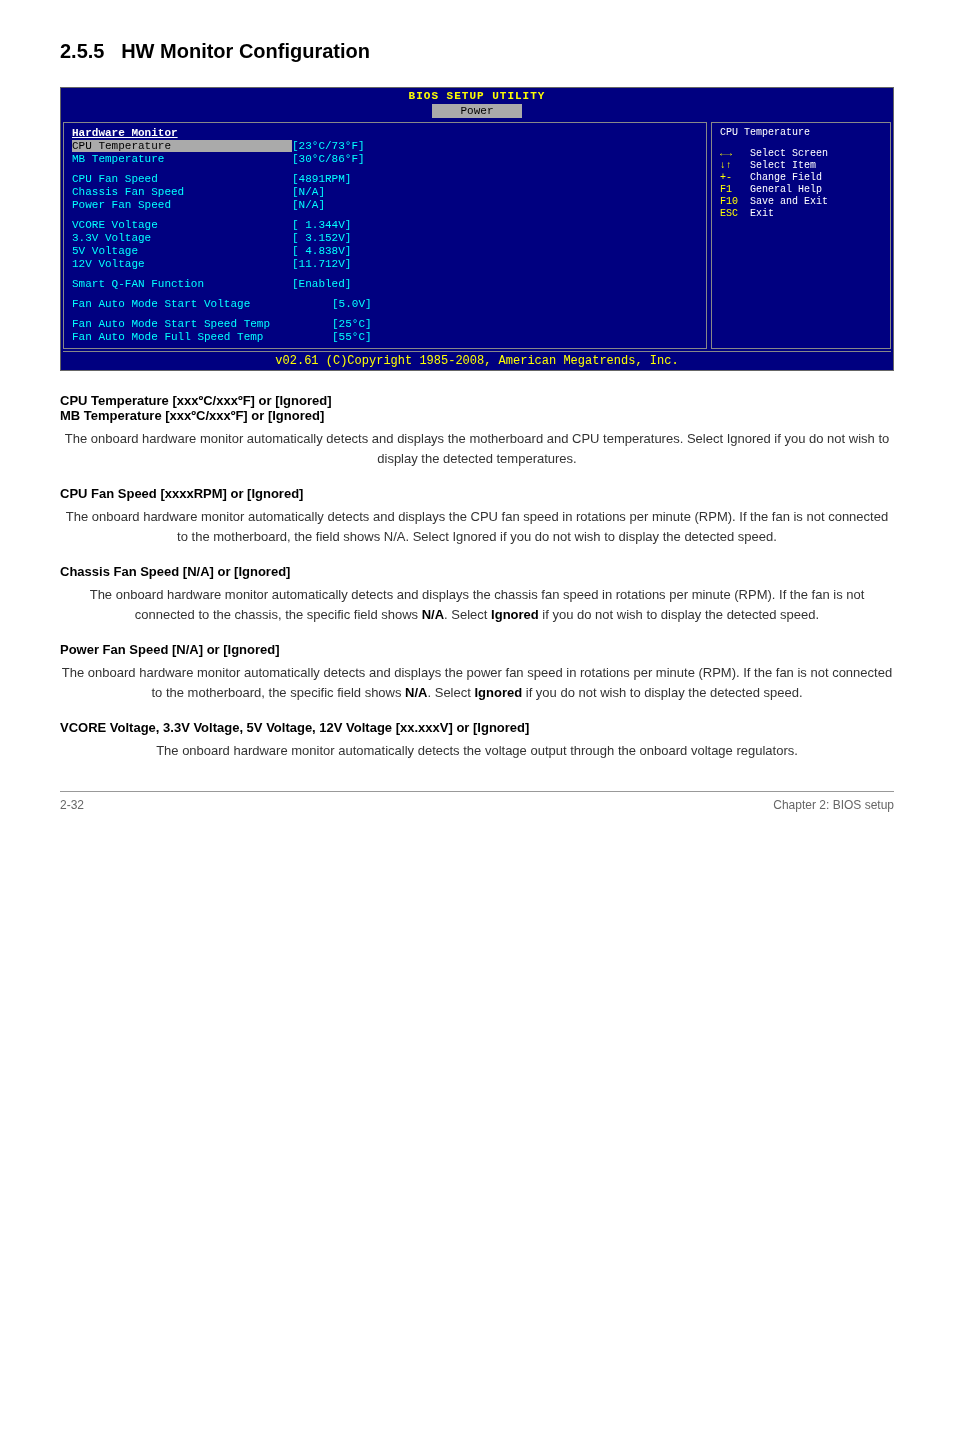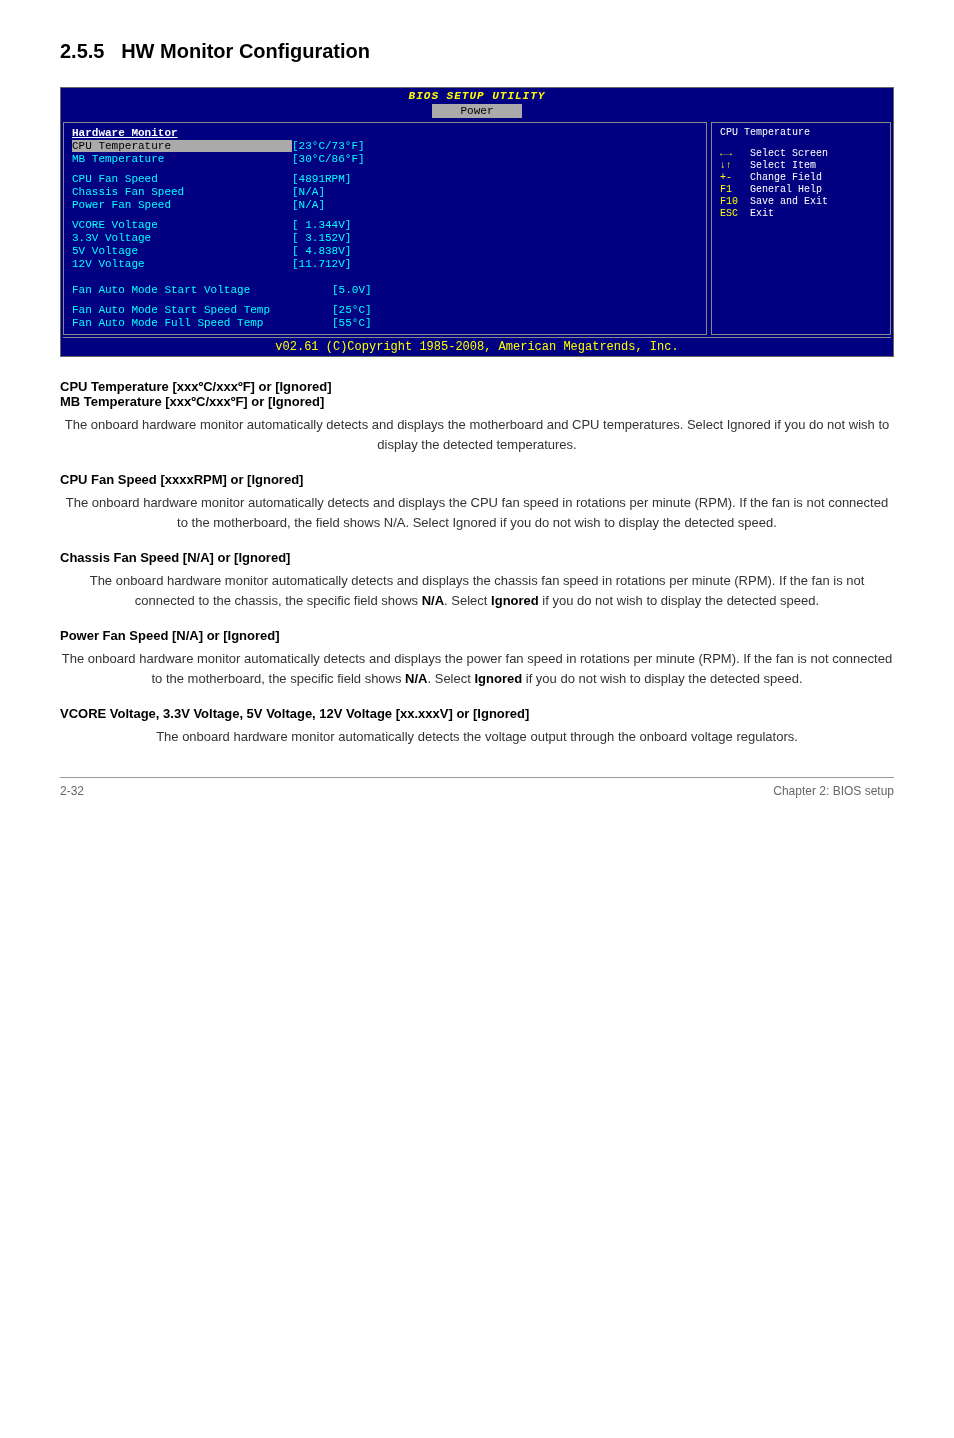--- a/index.html
+++ b/index.html
@@ -29,21 +29,20 @@
       font-family: 'Courier New', monospace;
       font-size: 11px;
       margin-bottom: 22px;
     }
     .bios-title-bar {
       text-align: center;
       color: #ffff00;
       padding: 2px 0;
       font-weight: bold;
       letter-spacing: 1px;
-      font-style: italic;
     }
     .bios-tabs {
       display: flex;
       justify-content: center;
       margin-bottom: 2px;
     }
     .bios-tab {
       background: #aaa;
       color: #000;
       padding: 1px 28px;
@@ -212,20 +211,24 @@
       </div>
       <div class="bios-row">
         <span class="bios-label">5V Voltage</span>
         <span class="bios-value">[ 4.838V]</span>
       </div>
       <div class="bios-row">
         <span class="bios-label">12V Voltage</span>
         <span class="bios-value">[11.712V]</span>
       </div>
       <div class="bios-row-space"></div>
+      <div class="bios-row">
+        <span class="bios-label">Smart Q-FAN Function</span>
+        <span class="bios-value">[Enabled]</span>
+      </div>
       <div class="bios-row-space"></div>
       <div class="bios-row">
         <span class="bios-label" style="width:260px;">Fan Auto Mode Start Voltage</span>
         <span class="bios-value">[5.0V]</span>
       </div>
       <div class="bios-row-space"></div>
       <div class="bios-row">
         <span class="bios-label" style="width:260px;">Fan Auto Mode Start Speed Temp</span>
         <span class="bios-value">[25°C]</span>
       </div>

